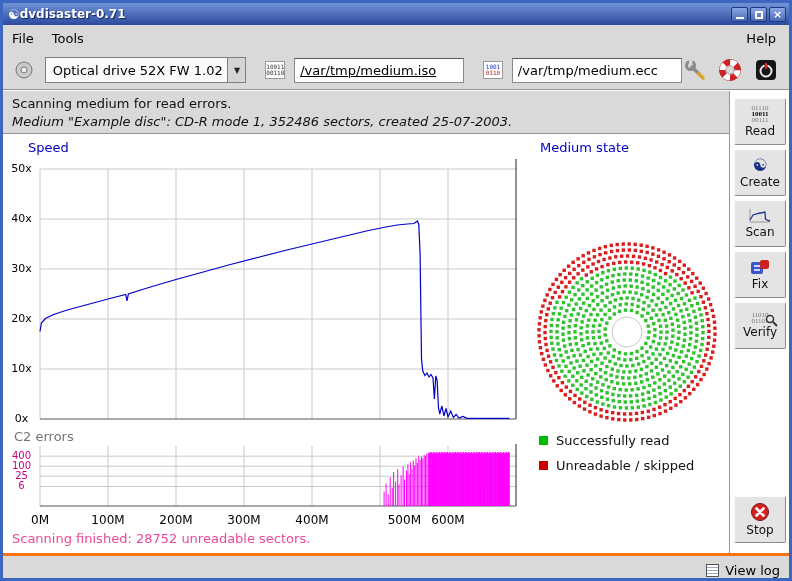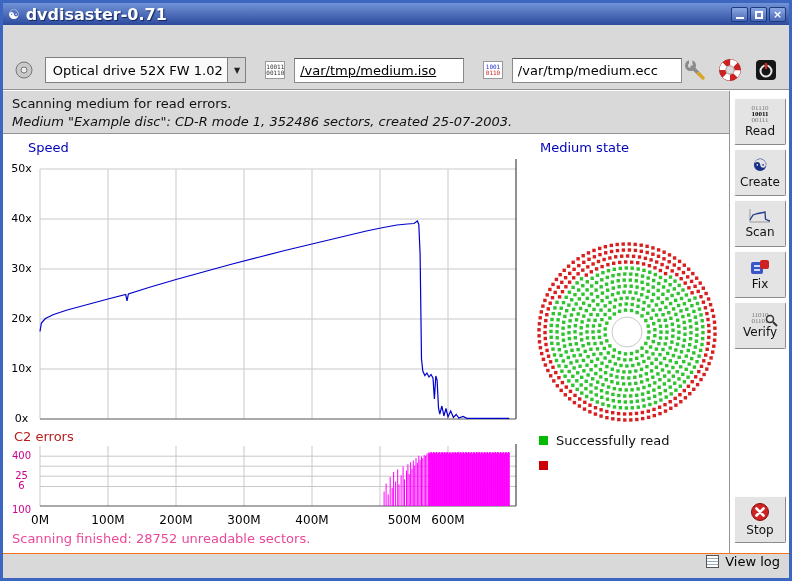--- a/index.html
+++ b/index.html
@@ -5,21 +5,21 @@
   *{box-sizing:border-box;margin:0;padding:0}
   html,body{width:792px;height:581px;overflow:hidden}
   body{font-family:"DejaVu Sans",sans-serif;background:#555}
   .window{position:absolute;inset:0;border:3px solid #3c66c0;background:#d9d9d9}
   .frame{position:absolute;inset:0}
 
   
   .titlebar{position:absolute;left:0;top:0;right:0;height:22px;
     background:linear-gradient(180deg,#7193d6,#2c4a9e);display:flex;align-items:center;color:#fff}
   .ticon{margin-left:5px;font-size:13px;line-height:1}
-  .ttitle{margin-left:6px;font-size:16px;font-weight:bold;text-shadow:1px 1px 1px #13255c}
+  .ttitle{margin-left:0;font-size:12px;font-weight:bold;text-shadow:1px 1px 1px #13255c}
   .tbtns{margin-left:auto;display:flex;gap:2px;margin-right:3px}
   .tbtn{position:relative;width:17px;height:15px;border:1px solid #1c3a7e;border-radius:2px;
     background:linear-gradient(180deg,#8aa7e3,#4a67b4);color:#fff;cursor:pointer}
   .g-min{position:absolute;left:4px;bottom:2px;width:8px;height:2px;background:#fff}
   .g-max{position:absolute;left:4px;top:3px;width:8px;height:8px;border:2px solid #fff}
   .g-close{position:absolute;inset:0;text-align:center;font-size:11px;font-weight:bold;line-height:14px}
 
   
   .menubar{position:absolute;left:0;top:22px;right:0;height:26px;background:#d9d9d9;
     display:flex;align-items:center;font-size:13px}
@@ -48,21 +48,21 @@
 
   
   .status-area{position:absolute;left:0;top:88px;width:726px;height:42px;background:#d9d9d9;
     padding:4px 0 0 9px;font-size:13px;line-height:18px;color:#111}
   .italic{font-style:italic}
 
   
   .charts{position:absolute;left:0;top:132px;width:726px;height:418px;background:#fff}
   .chart-label{position:absolute;font-size:13px;color:#0000bb}
   .speed-label{left:25px;top:5px}
-  .c2-label{left:11px;top:294px;color:#b91c1c}
+  .c2-label{left:11px;top:294px;color:#737373}
   .medium-label{left:537px;top:5px}
   .chart-box{position:absolute;left:5px;top:22px;width:512px;height:276px}
   #c2-box{top:305px;height:76px}
   .chart-box svg{position:absolute;inset:0;width:100%;height:100%}
   .ylab{position:absolute;left:0;width:27px;text-align:center;font-size:11px;color:#000}
   .c2lab{color:#cc0088;font-size:10px}
   #xlabels{position:absolute;left:0;top:378px;width:726px;height:16px}
   #xlabels span{position:absolute;width:50px;text-align:center;font-size:12px;color:#000}
   .finish{position:absolute;left:9px;top:396px;font-size:13px;color:#ec4899}
   #disc-svg{position:absolute;left:527px;top:100px;width:194px;height:194px}
@@ -77,21 +77,21 @@
     background:#e4e4e4;border:1px solid;border-color:#fcfcfc #8a8a8a #8a8a8a #fcfcfc;border-radius:2px;cursor:pointer}
   #btn-read{top:7px}#btn-create{top:58px}#btn-scan{top:109px}#btn-fix{top:160px}#btn-verify{top:211px}#btn-stop{top:405px}
   .bin-icon{font-family:Liberation Serif, serif;font-size:7px;line-height:6px;color:#777;
     display:flex;flex-direction:column;align-items:center;position:relative}
   .bin-icon .mid{color:#000;font-weight:bold}
   .yin{font-size:17px;line-height:17px;color:#1a2f86}
   .mag{position:absolute;right:-9px;bottom:-3px}
 
   
   .footer{position:absolute;left:0;bottom:0;right:0;height:25px;background:#d9d9d9;
-    border-top:1px solid #f97316;display:flex;align-items:flex-start;justify-content:flex-end}
+    border-top:3px solid #f97316;display:flex;align-items:flex-end;justify-content:flex-end}
   .viewlog{display:flex;align-items:center;gap:6px;font-size:13px;margin-right:9px;cursor:pointer}
   .vl-icon{width:13px;height:13px;border:1px solid #555;
     background:repeating-linear-gradient(180deg,#fff 0 2px,#9ab 2px 3px)}
 </style>
 </head>
 <body>
 
 <div class="window">
  <div class="frame">
 
@@ -104,20 +104,25 @@
           </span>
       <span class="tbtn">
             <span class="g-max"></span>
           </span>
       <span class="tbtn">
             <span class="g-close">×</span>
           </span>
     </span>
   </div>
 
+  <div class="menubar">
+    <span class="menu-item">File</span>
+    <span class="menu-item">Tools</span>
+    <span class="menu-item menu-help">Help</span>
+  </div>
 
   <div class="toolbar">
     <button class="tool-icon-btn" style="margin-left:8px">
       <svg width="20" height="20">
         <circle cx="10" cy="10" r="8" fill="#c9c9c9" stroke="#777"></circle>
         <circle cx="10" cy="10" r="3" fill="#ececec" stroke="#777"></circle>
       </svg>
     </button>
     <div class="combo">
       <span class="combo-text">Optical drive 52X FW 1.02</span>
@@ -359,21 +364,21 @@
             <line x1="496.4" y1="66" x2="496.4" y2="13.7" stroke="#ff00ff" stroke-width="1.2"></line>
             <line x1="497.1" y1="66" x2="497.1" y2="13.0" stroke="#ff00ff" stroke-width="1.2"></line>
             <line x1="497.8" y1="66" x2="497.8" y2="12.0" stroke="#ff00ff" stroke-width="1.2"></line>
             <line x1="498.5" y1="66" x2="498.5" y2="12.3" stroke="#ff00ff" stroke-width="1.2"></line>
             <line x1="499.2" y1="66" x2="499.2" y2="13.8" stroke="#ff00ff" stroke-width="1.2"></line>
             <line x1="499.8" y1="66" x2="499.8" y2="12.9" stroke="#ff00ff" stroke-width="1.2"></line>
             <line x1="500.5" y1="66" x2="500.5" y2="12.0" stroke="#ff00ff" stroke-width="1.2"></line>
             <line x1="501.2" y1="66" x2="501.2" y2="12.4" stroke="#ff00ff" stroke-width="1.2"></line>
           </svg>
     <span class="ylab c2lab" style="top: 10px;">400</span>
-          <span class="ylab c2lab" style="top: 20px; margin-top: 44px;">100</span>
+          <span class="ylab c2lab" style="top: 20px;">100</span>
           <span class="ylab c2lab" style="top: 30px;">25</span>
           <span class="ylab c2lab" style="top: 40px;">6</span>
         </div>
     <div id="xlabels">
           <span style="left: 12px;">0M</span>
           <span style="left: 80px;">100M</span>
           <span style="left: 148px;">200M</span>
           <span style="left: 216px;">300M</span>
           <span style="left: 284px;">400M</span>
           <span style="left: 368px; text-align: right;">500M</span>
@@ -1076,20 +1081,21 @@
           <rect x="24.7" y="42.7" width="3.4" height="3.4" fill="#d81e1e"></rect>
           <circle cx="97" cy="97" r="15" fill="#fff" stroke="#c8c8c8"></circle>
         </svg>
     <div class="legend">
       <div class="legend-item">
         <span class="swatch" style="background: rgb(0, 187, 0);"></span>
         <span>Successfully read</span>
       </div>
       <div class="legend-item">
         <span class="swatch" style="background: rgb(204, 0, 0);"></span>
+        <span>Unreadable / skipped</span>
       </div>
     </div>
   </div>
 
   <div class="side">
     <button class="act" id="btn-read">
       <span class="bin-icon">
         <span>01110</span>
             <span class="mid">10011</span>
             <span>00111</span>

